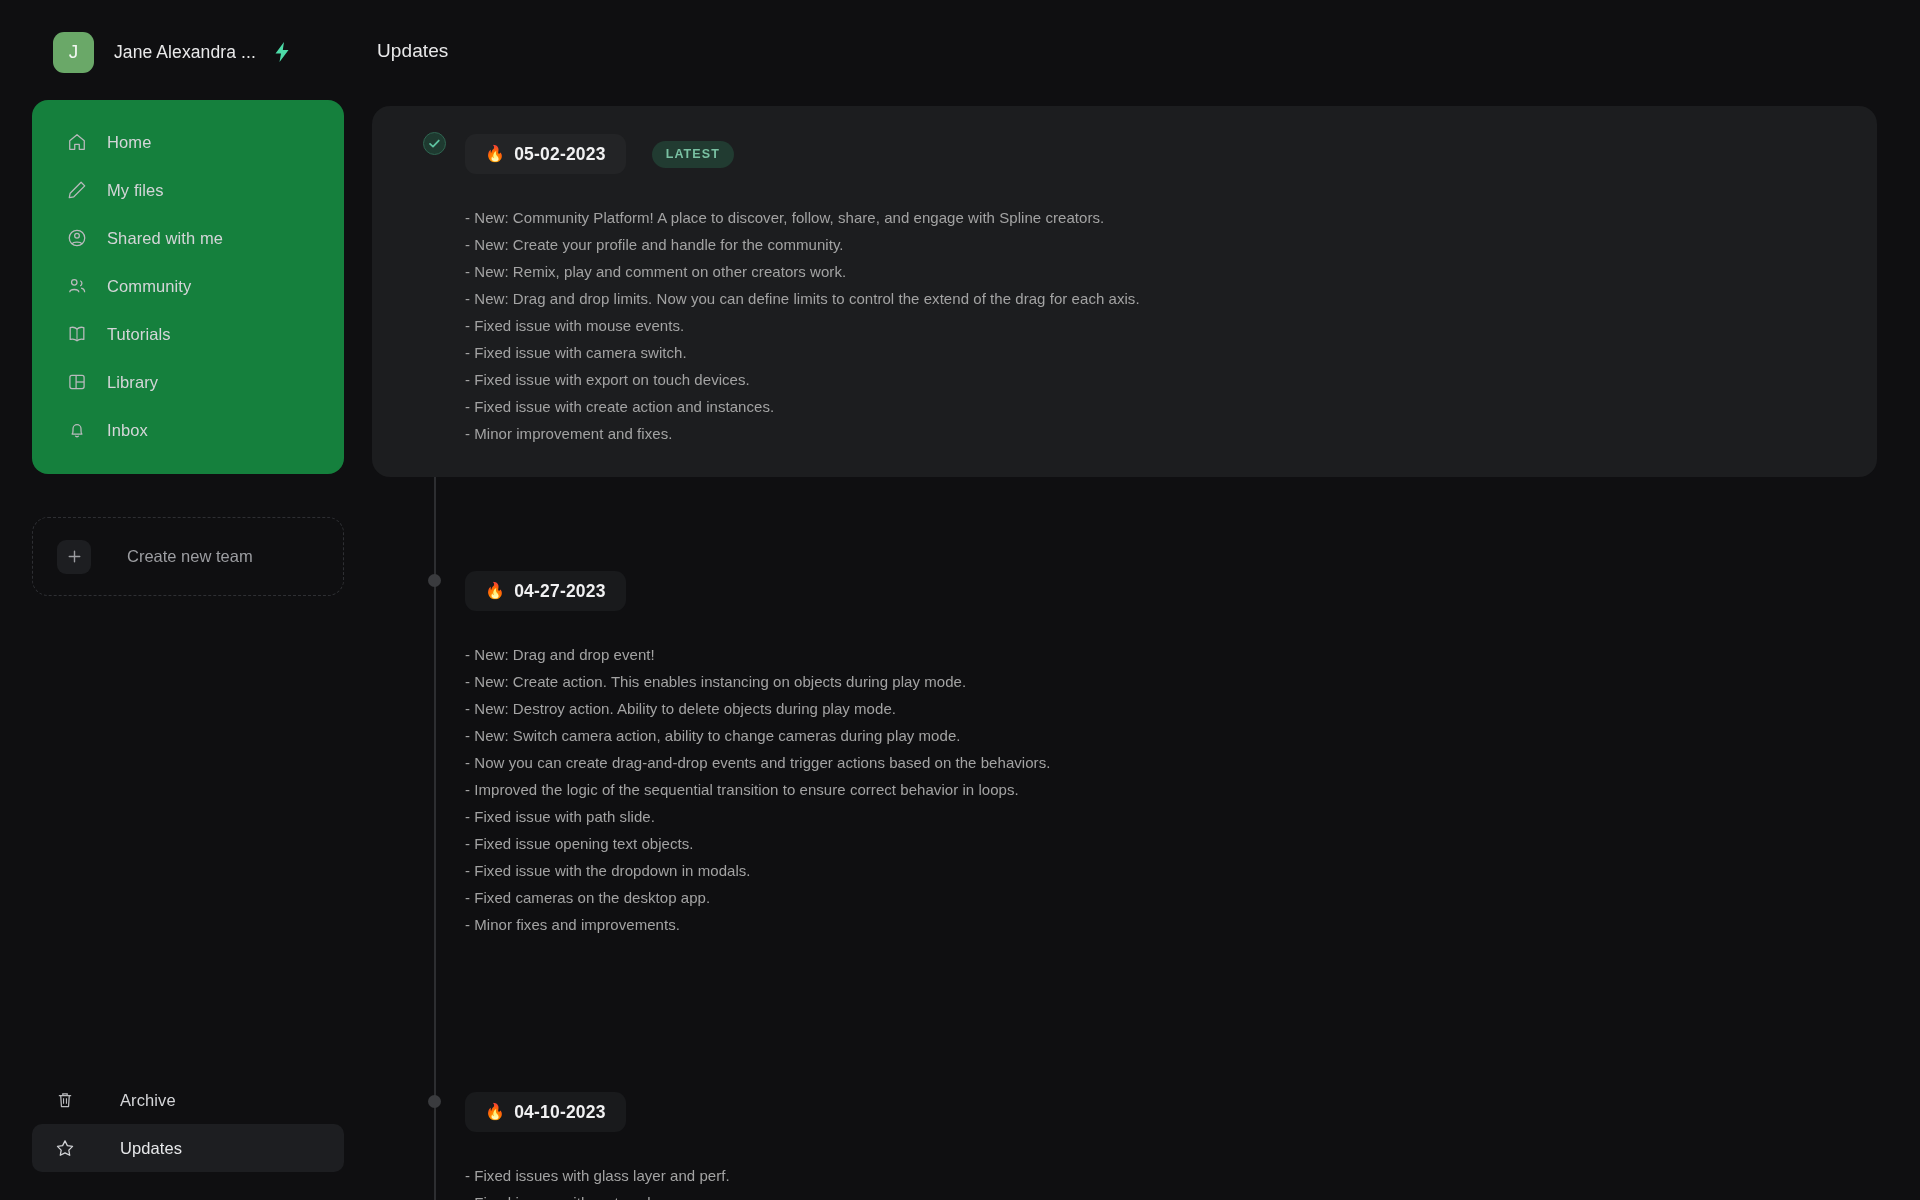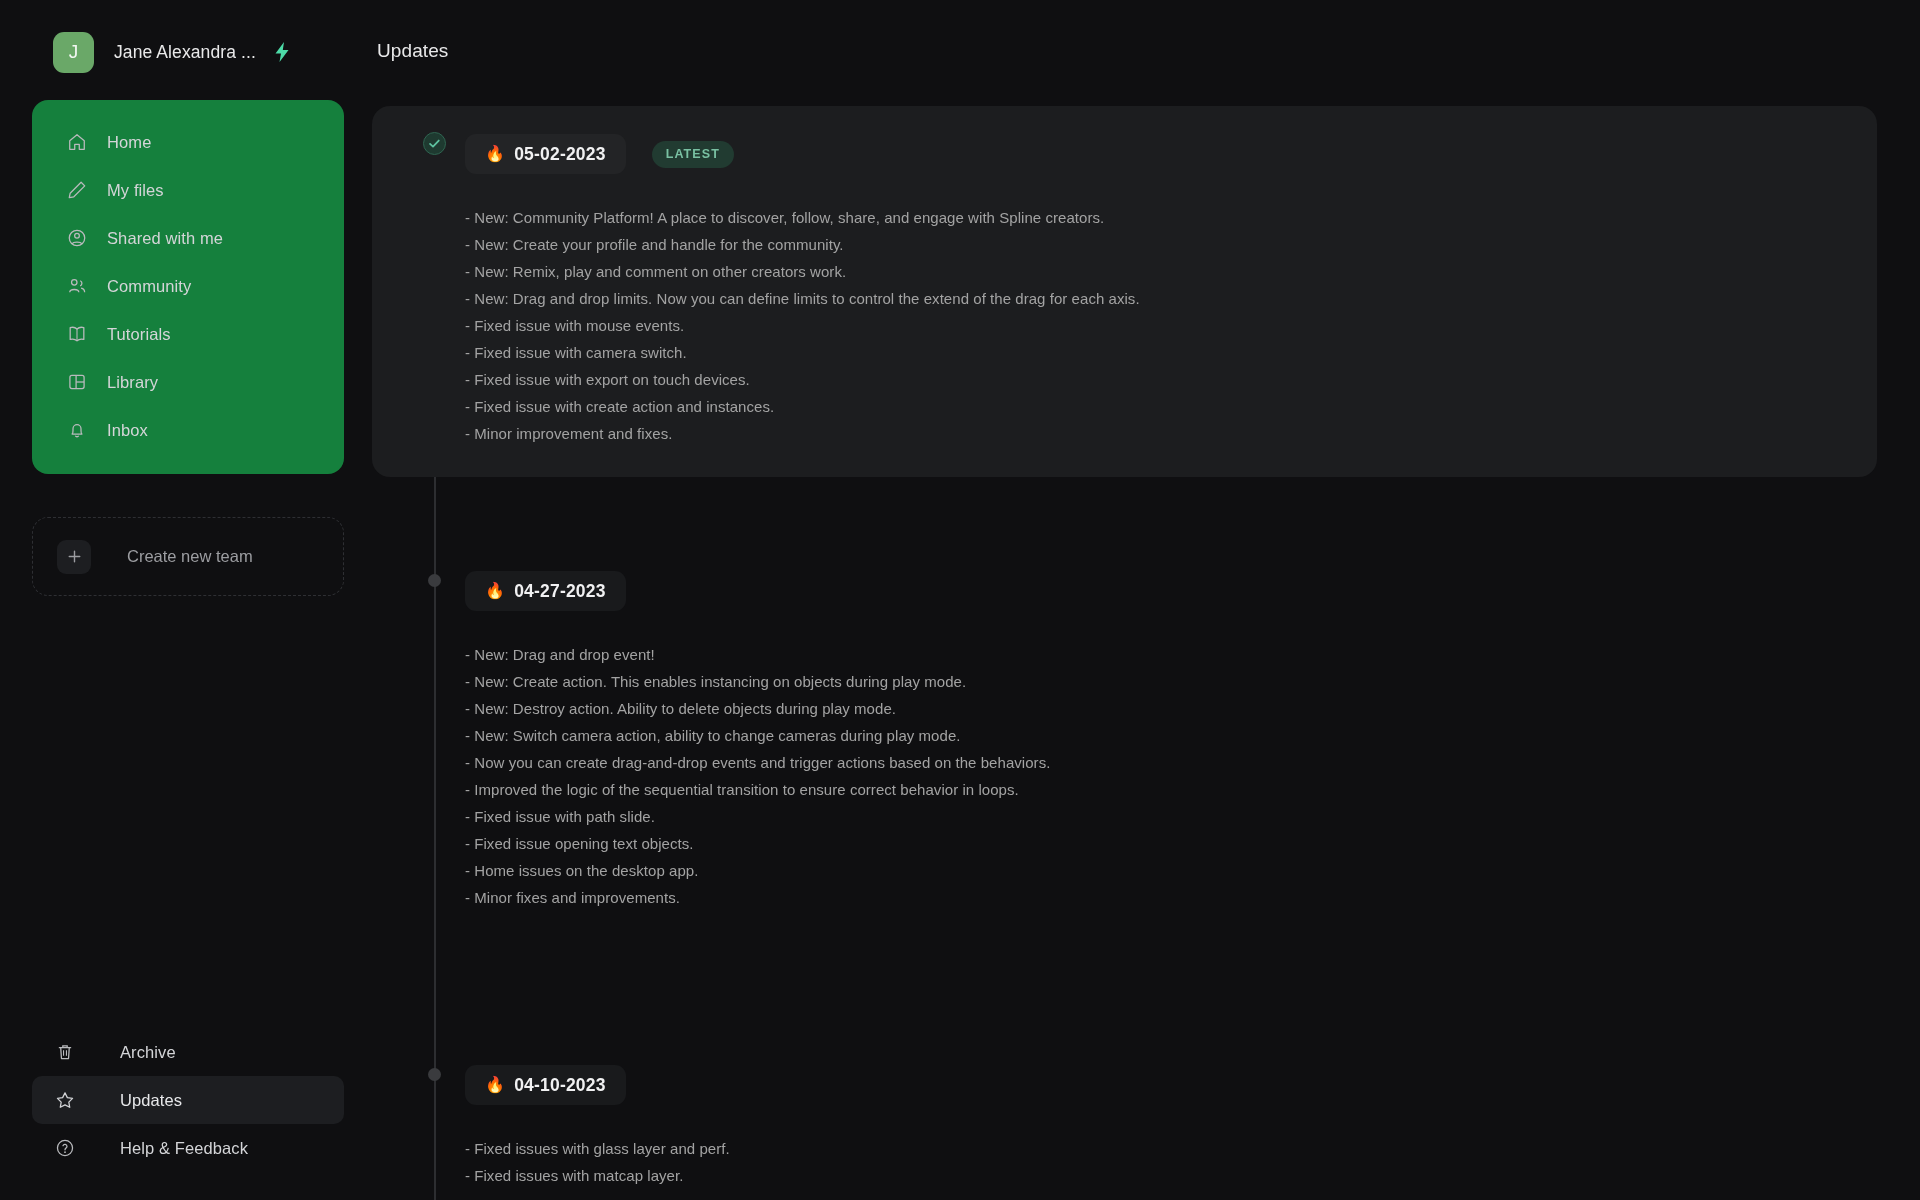--- a/index.html
+++ b/index.html
@@ -260,30 +260,20 @@
         <span class="lbl">Archive</span>
       </div>
       <div class="nav-item active">
         <span class="ic">
           <svg width="20" height="20" viewBox="0 0 22 22">
               <path d="M11 3.2 L13.6 8.4 L19.3 9.2 L15.2 13.3 L16.2 19 L11 16.3 L5.8 19 L6.8 13.3 L2.7 9.2 L8.4 8.4 Z" fill="none" stroke="#d2d3d6" stroke-width="1.4" stroke-linejoin="round"></path>
             </svg>
         </span>
         <span class="lbl">Updates</span>
       </div>
-      <div class="nav-item">
-        <span class="ic">
-          <svg width="20" height="20" viewBox="0 0 22 22">
-              <circle cx="11" cy="11" r="8.3" fill="none" stroke="#b9babd" stroke-width="1.4"></circle>
-              <path d="M8.8 8.4 a2.3 2.3 0 0 1 4.4 .9 C13.2 11 11 11.2 11 13" fill="none" stroke="#b9babd" stroke-width="1.4" stroke-linecap="round"></path>
-              <circle cx="11" cy="15.6" r=".95" fill="#b9babd"></circle>
-            </svg>
-        </span>
-        <span class="lbl">Help &amp; Feedback</span>
-      </div>
     </div>
   </aside>
 
   <main class="main">
     <div class="page-title">Updates</div>
 
     <div class="content">
       <div class="timeline-line"></div>
 
       <div class="entry">
@@ -327,21 +317,22 @@
           </div>
           <div class="lines">
             <div class="line">- New: Drag and drop event!</div>
             <div class="line">- New: Create action. This enables instancing on objects during play mode.</div>
             <div class="line">- New: Destroy action. Ability to delete objects during play mode.</div>
             <div class="line">- New: Switch camera action, ability to change cameras during play mode.</div>
             <div class="line">- Now you can create drag-and-drop events and trigger actions based on the behaviors.</div>
             <div class="line">- Improved the logic of the sequential transition to ensure correct behavior in loops.</div>
             <div class="line">- Fixed issue with path slide.</div>
             <div class="line">- Fixed issue opening text objects.</div>
-            <div class="line">- Home issues on the desktop app.</div>
+            <div class="line">- Fixed issue with the dropdown in modals.</div>
+            <div class="line">- Fixed cameras on the desktop app.</div>
             <div class="line">- Minor fixes and improvements.</div>
           </div>
         </div>
       </div>
 
       <div class="gap-72"></div>
 
       <div class="entry">
         <div class="marker dot"></div>
         <div class="entry-card plain">

